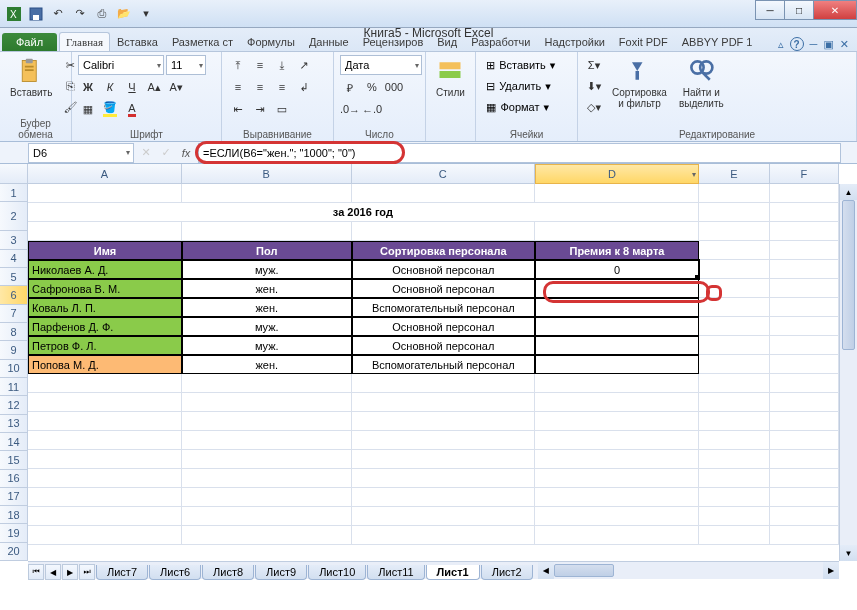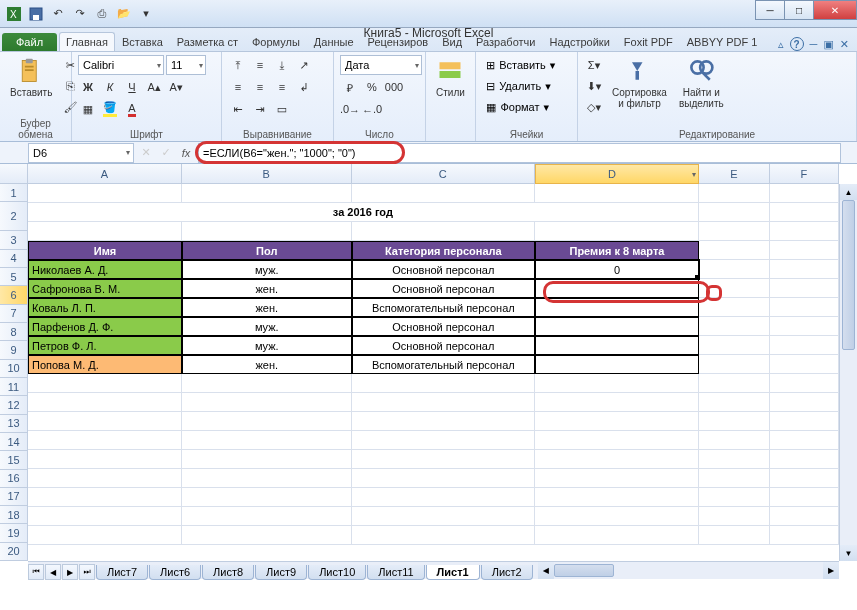--- a/index.html
+++ b/index.html
@@ -11,21 +11,21 @@
 .titlebar .qa .qbtn { width: 20px; height: 20px; display: flex; align-items: center; justify-content: center; font-size: 11px; color: #333; cursor: pointer; border-radius: 2px; }
 .titlebar .title { position: absolute; left: 50%; transform: translateX(-50%); font-size: 12px; color: #333; margin-top: 38px; }
 .titlebar .winctrl { position: absolute; right: 0; top: 0; display: flex; }
 .titlebar .winctrl div { width: 30px; height: 20px; border: 1px solid #7a93b2; margin-left: -1px; display: flex; align-items: center; justify-content: center; font-size: 10px; background: linear-gradient(#f4f8fe,#d6e4f4); cursor: pointer; }
 .titlebar .winctrl div.close { background: linear-gradient(#f08080,#d04040); color: #fff; width: 44px; }
 
 
 .ribtabs { height: 24px; background: linear-gradient(#e4edf9,#dbe7f6); display: flex; align-items: flex-end; border-bottom: 1px solid #b6c6dc; padding-left: 2px; }
 .filetab { background: linear-gradient(#3c8a3c,#2d7a2d); color: #fff; padding: 3px 14px; font-size: 11px; border-radius: 3px 3px 0 0; margin-right: 2px; cursor: pointer; }
 .ribtab { padding: 3px 6px; font-size: 11px; color: #3b3b3b; cursor: pointer; border: 1px solid transparent; border-bottom: none; }
-.ribtab.active { background: #f5f8fd; border-color: #b6c6dc; border-radius: 3px 3px 0 0; }
+.ribtab.active { background: #f5f8fd; border-color: #b6c6dc; border-radius: 3px 3px 0 0; font-family: Liberation Serif, serif; }
 .ribhelp { margin-left: auto; display: flex; gap: 6px; padding-right: 8px; align-items: center; }
 .ribhelp span { font-size: 11px; color: #3b6ea5; cursor: pointer; }
 
 
 .ribbon { height: 90px; background: linear-gradient(#f3f7fd,#e5eefb); border-bottom: 1px solid #a8bdd8; display: flex; }
 .group { border-right: 1px solid #c4d2e6; padding: 3px 6px 1px; display: flex; flex-direction: column; }
 .group .body { flex: 1; display: flex; gap: 4px; align-items: flex-start; }
 .group .label { font-size: 10px; color: #555; text-align: center; padding-top: 1px; }
 .bigbtn { display: flex; flex-direction: column; align-items: center; gap: 2px; padding: 2px 4px; cursor: pointer; border-radius: 3px; }
 .bigbtn .ic { width: 28px; height: 28px; }
@@ -341,21 +341,21 @@
         <div class="cell" style="width: 156px;"></div>
         <div class="cell" style="width: 172px;"></div>
         <div class="cell" style="width: 186px;"></div>
         <div class="cell" style="width: 166px;"></div>
         <div class="cell" style="width: 72px;"></div>
         <div class="cell" style="width: 70px;"></div>
       </div>
       <div class="cellrow">
         <div class="cell" style="width: 156px; background: rgb(106, 74, 148); color: rgb(255, 255, 255); font-weight: bold; justify-content: center; border: 1px solid rgb(0, 0, 0);">Имя</div>
         <div class="cell" style="width: 172px; background: rgb(106, 74, 148); color: rgb(255, 255, 255); font-weight: bold; justify-content: center; border: 1px solid rgb(0, 0, 0);">Пол</div>
-        <div class="cell" style="width: 186px; background: rgb(106, 74, 148); color: rgb(255, 255, 255); font-weight: bold; justify-content: center; border: 1px solid rgb(0, 0, 0);">Категория персонала</div>
+        <div class="cell" style="width: 186px; background: rgb(106, 74, 148); color: rgb(255, 255, 255); font-weight: bold; justify-content: center; border: 1px solid rgb(0, 0, 0);">Сортировка персонала</div>
         <div class="cell" style="width: 166px; background: rgb(106, 74, 148); color: rgb(255, 255, 255); font-weight: bold; justify-content: center; border: 1px solid rgb(0, 0, 0);">Премия к 8 марта</div>
         <div class="cell" style="width: 72px;"></div>
         <div class="cell" style="width: 70px;"></div>
       </div>
       <div class="cellrow">
         <div class="cell" style="width: 156px; background: rgb(138, 203, 74); border: 1px solid rgb(0, 0, 0);">Николаев А. Д.</div>
         <div class="cell" style="width: 172px; border: 1px solid rgb(0, 0, 0); justify-content: center;">муж.</div>
         <div class="cell" style="width: 186px; border: 1px solid rgb(0, 0, 0); justify-content: center;">Основной персонал</div>
         <div class="cell" style="width: 166px; border: 1px solid rgb(0, 0, 0); justify-content: center; outline: rgb(0, 0, 0) solid 2px; outline-offset: -1px; position: relative;">0<div style="position: absolute; right: -3px; bottom: -3px; width: 6px; height: 6px; background: rgb(0, 0, 0); cursor: crosshair;"></div></div>
         <div class="cell" style="width: 72px;"></div>

